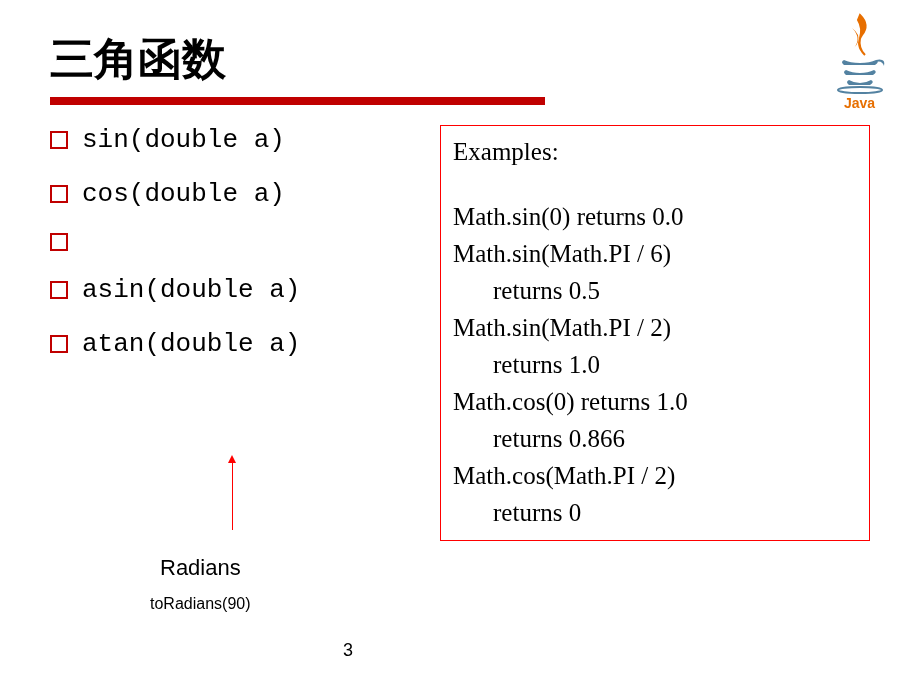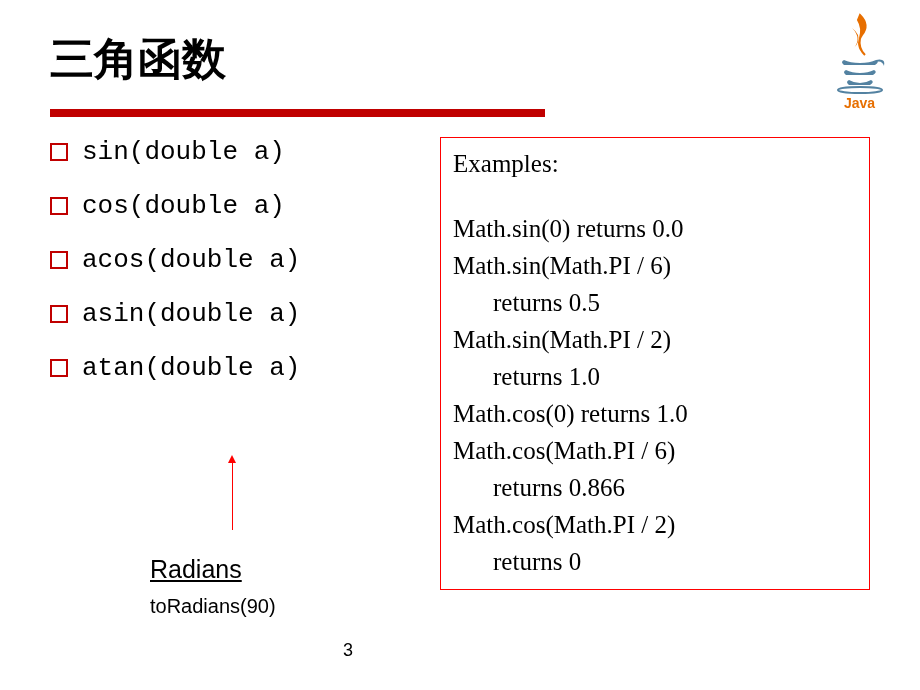--- a/index.html
+++ b/index.html
@@ -15,21 +15,21 @@
       position: relative;
       overflow: hidden;
     }
     .slide {
       padding: 30px 50px;
       position: relative;
     }
     .title {
       font-size: 44px;
       color: #000;
-      margin-bottom: 20px;
+      margin-bottom: 8px;
       font-family: "SimSun", "宋体", serif;
     }
     .divider {
       height: 8px;
       background: #c00000;
       width: 495px;
       margin-bottom: 20px;
     }
     .content-area {
       display: flex;
@@ -90,33 +90,32 @@
       top: -5px;
       left: -4px;
       width: 0;
       height: 0;
       border-left: 4px solid transparent;
       border-right: 4px solid transparent;
       border-bottom: 8px solid #ff0000;
     }
     .radians-label {
       position: absolute;
-      left: 150px;
+      left: 160px;
       top: 555px;
       font-family: "Tahoma", sans-serif;
-      font-size: 25px;
-      color: #000;
-      text-decoration: underline;
+      font-size: 22px;
+      color: #000;
     }
     .toradians-label {
       position: absolute;
       left: 150px;
       top: 595px;
       font-family: "Tahoma", sans-serif;
-      font-size: 20px;
+      font-size: 16px;
       color: #000;
     }
     .page-number {
       position: absolute;
       left: 343px;
       top: 640px;
       font-family: "Tahoma", sans-serif;
       font-size: 18px;
       color: #000;
     }
@@ -154,42 +153,40 @@
         <li class="function-item">
           <span class="checkbox"></span>
           <span>sin(double a)</span>
         </li>
         <li class="function-item">
           <span class="checkbox"></span>
           <span>cos(double a)</span>
         </li>
         <li class="function-item">
           <span class="checkbox"></span>
-          <span>acos(double a)</span>
         </li>
         <li class="function-item">
           <span class="checkbox"></span>
           <span>asin(double a)</span>
         </li>
         <li class="function-item">
           <span class="checkbox"></span>
           <span>atan(double a)</span>
         </li>
       </ul>
     </div>
 
     <div class="right-column">
       <div class="examples-title">Examples:</div>
       <div class="example-line">Math.sin(0) returns 0.0</div>
       <div class="example-line">Math.sin(Math.PI / 6)</div>
       <div class="example-line example-indent">returns 0.5</div>
       <div class="example-line">Math.sin(Math.PI / 2)</div>
       <div class="example-line example-indent">returns 1.0</div>
       <div class="example-line">Math.cos(0) returns 1.0</div>
-      <div class="example-line">Math.cos(Math.PI / 6)</div>
       <div class="example-line example-indent">returns 0.866</div>
       <div class="example-line">Math.cos(Math.PI / 2)</div>
       <div class="example-line example-indent">returns 0</div>
     </div>
   </div>
 
   <div class="arrow-container">
     <div class="arrow-line">
       <div class="arrow-head"></div>
     </div>

